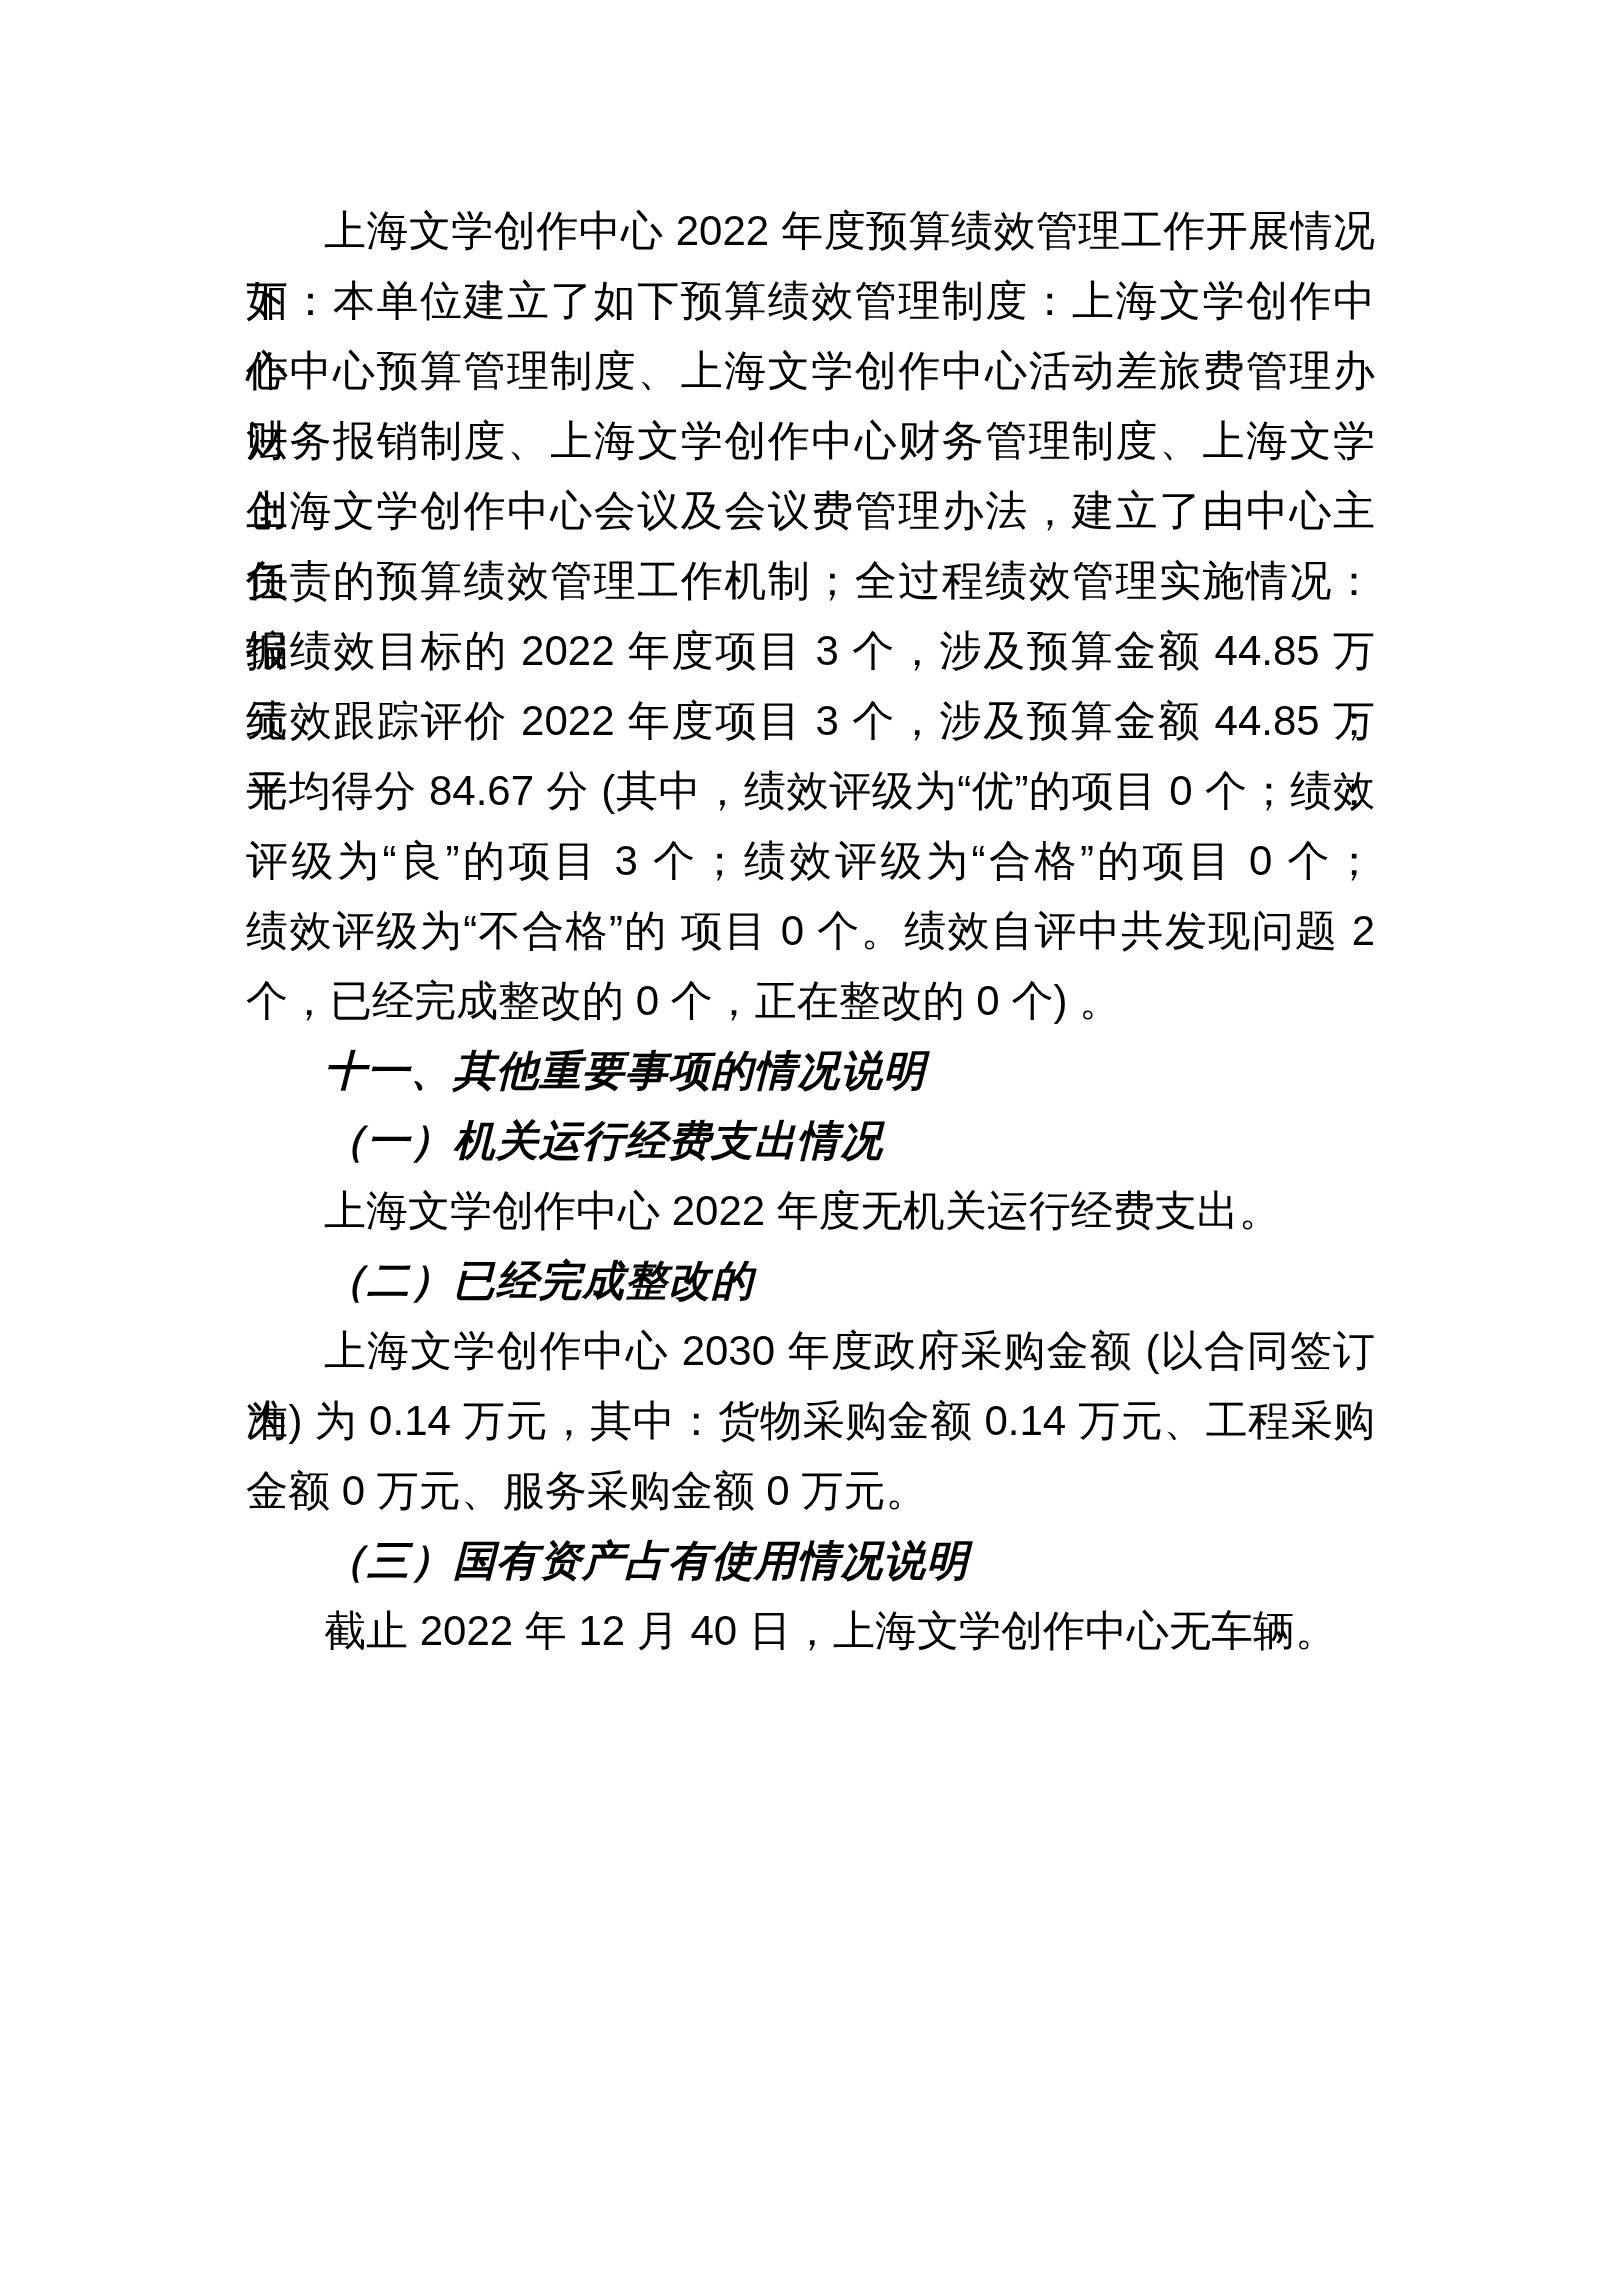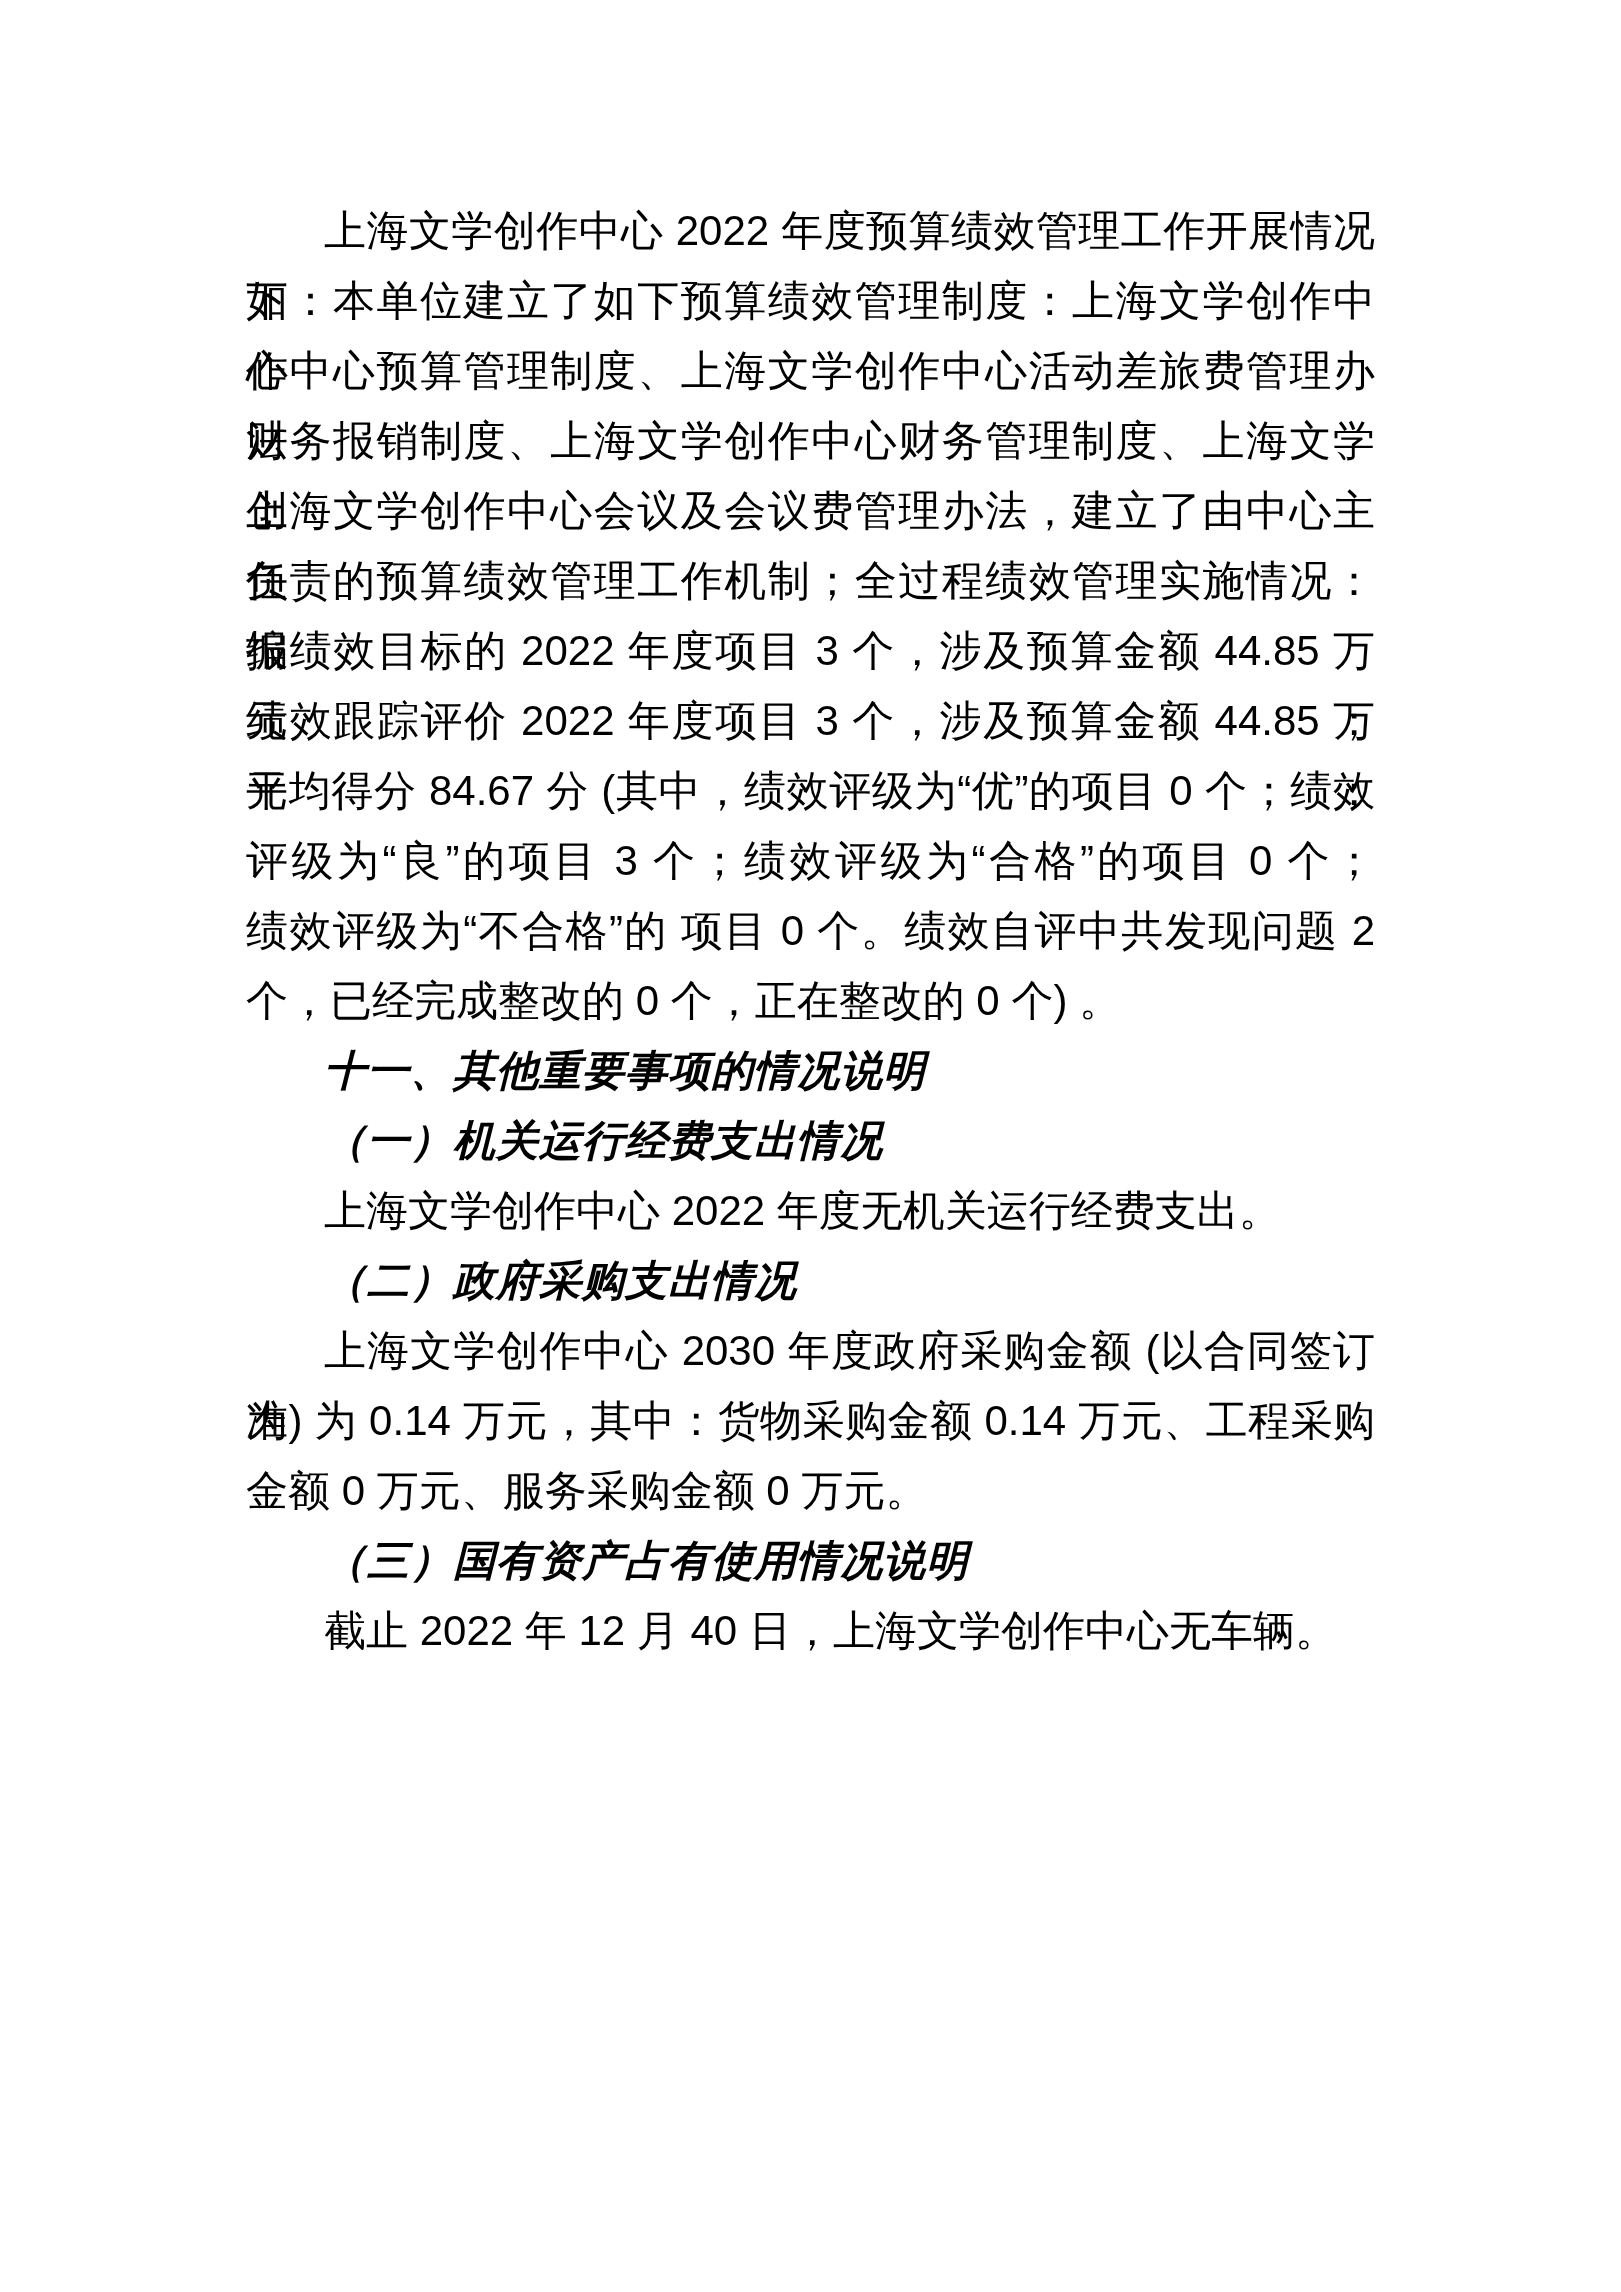--- a/index.html
+++ b/index.html
@@ -58,21 +58,21 @@
       <div class="line justified">负责的预算绩效管理工作机制；全过程绩效管理实施情况：编</div>
       <div class="line justified">报绩效目标的 2022 年度项目 3 个，涉及预算金额 44.85 万元；</div>
       <div class="line justified">绩效跟踪评价 2022 年度项目 3 个，涉及预算金额 44.85 万元；</div>
       <div class="line justified">平均得分 84.67 分 (其中，绩效评级为“优”的项目 0 个；绩效</div>
       <div class="line justified">评级为“良”的项目 3 个；绩效评级为“合格”的项目 0 个；</div>
       <div class="line justified">绩效评级为“不合格”的 项目 0 个。绩效自评中共发现问题 2</div>
       <div class="line">个，已经完成整改的 0 个，正在整改的 0 个) 。</div>
       <div class="line heading indent">十一、其他重要事项的情况说明</div>
       <div class="line heading indent">（一）机关运行经费支出情况</div>
       <div class="line indent">上海文学创作中心 2022 年度无机关运行经费支出。</div>
-      <div class="line heading indent">（二）政府采购支出情况</div>
+      <div class="line heading indent">（二）已经完成整改的</div>
       <div class="line indent justified">上海文学创作中心 2030 年度政府采购金额 (以合同签订为</div>
       <div class="line justified">准) 为 0.14 万元，其中：货物采购金额 0.14 万元、工程采购</div>
       <div class="line">金额 0 万元、服务采购金额 0 万元。</div>
       <div class="line heading indent">（三）国有资产占有使用情况说明</div>
       <div class="line indent">截止 2022 年 12 月 40 日，上海文学创作中心无车辆。</div>
     </div>
 </div>
 
 
 </body></html>

